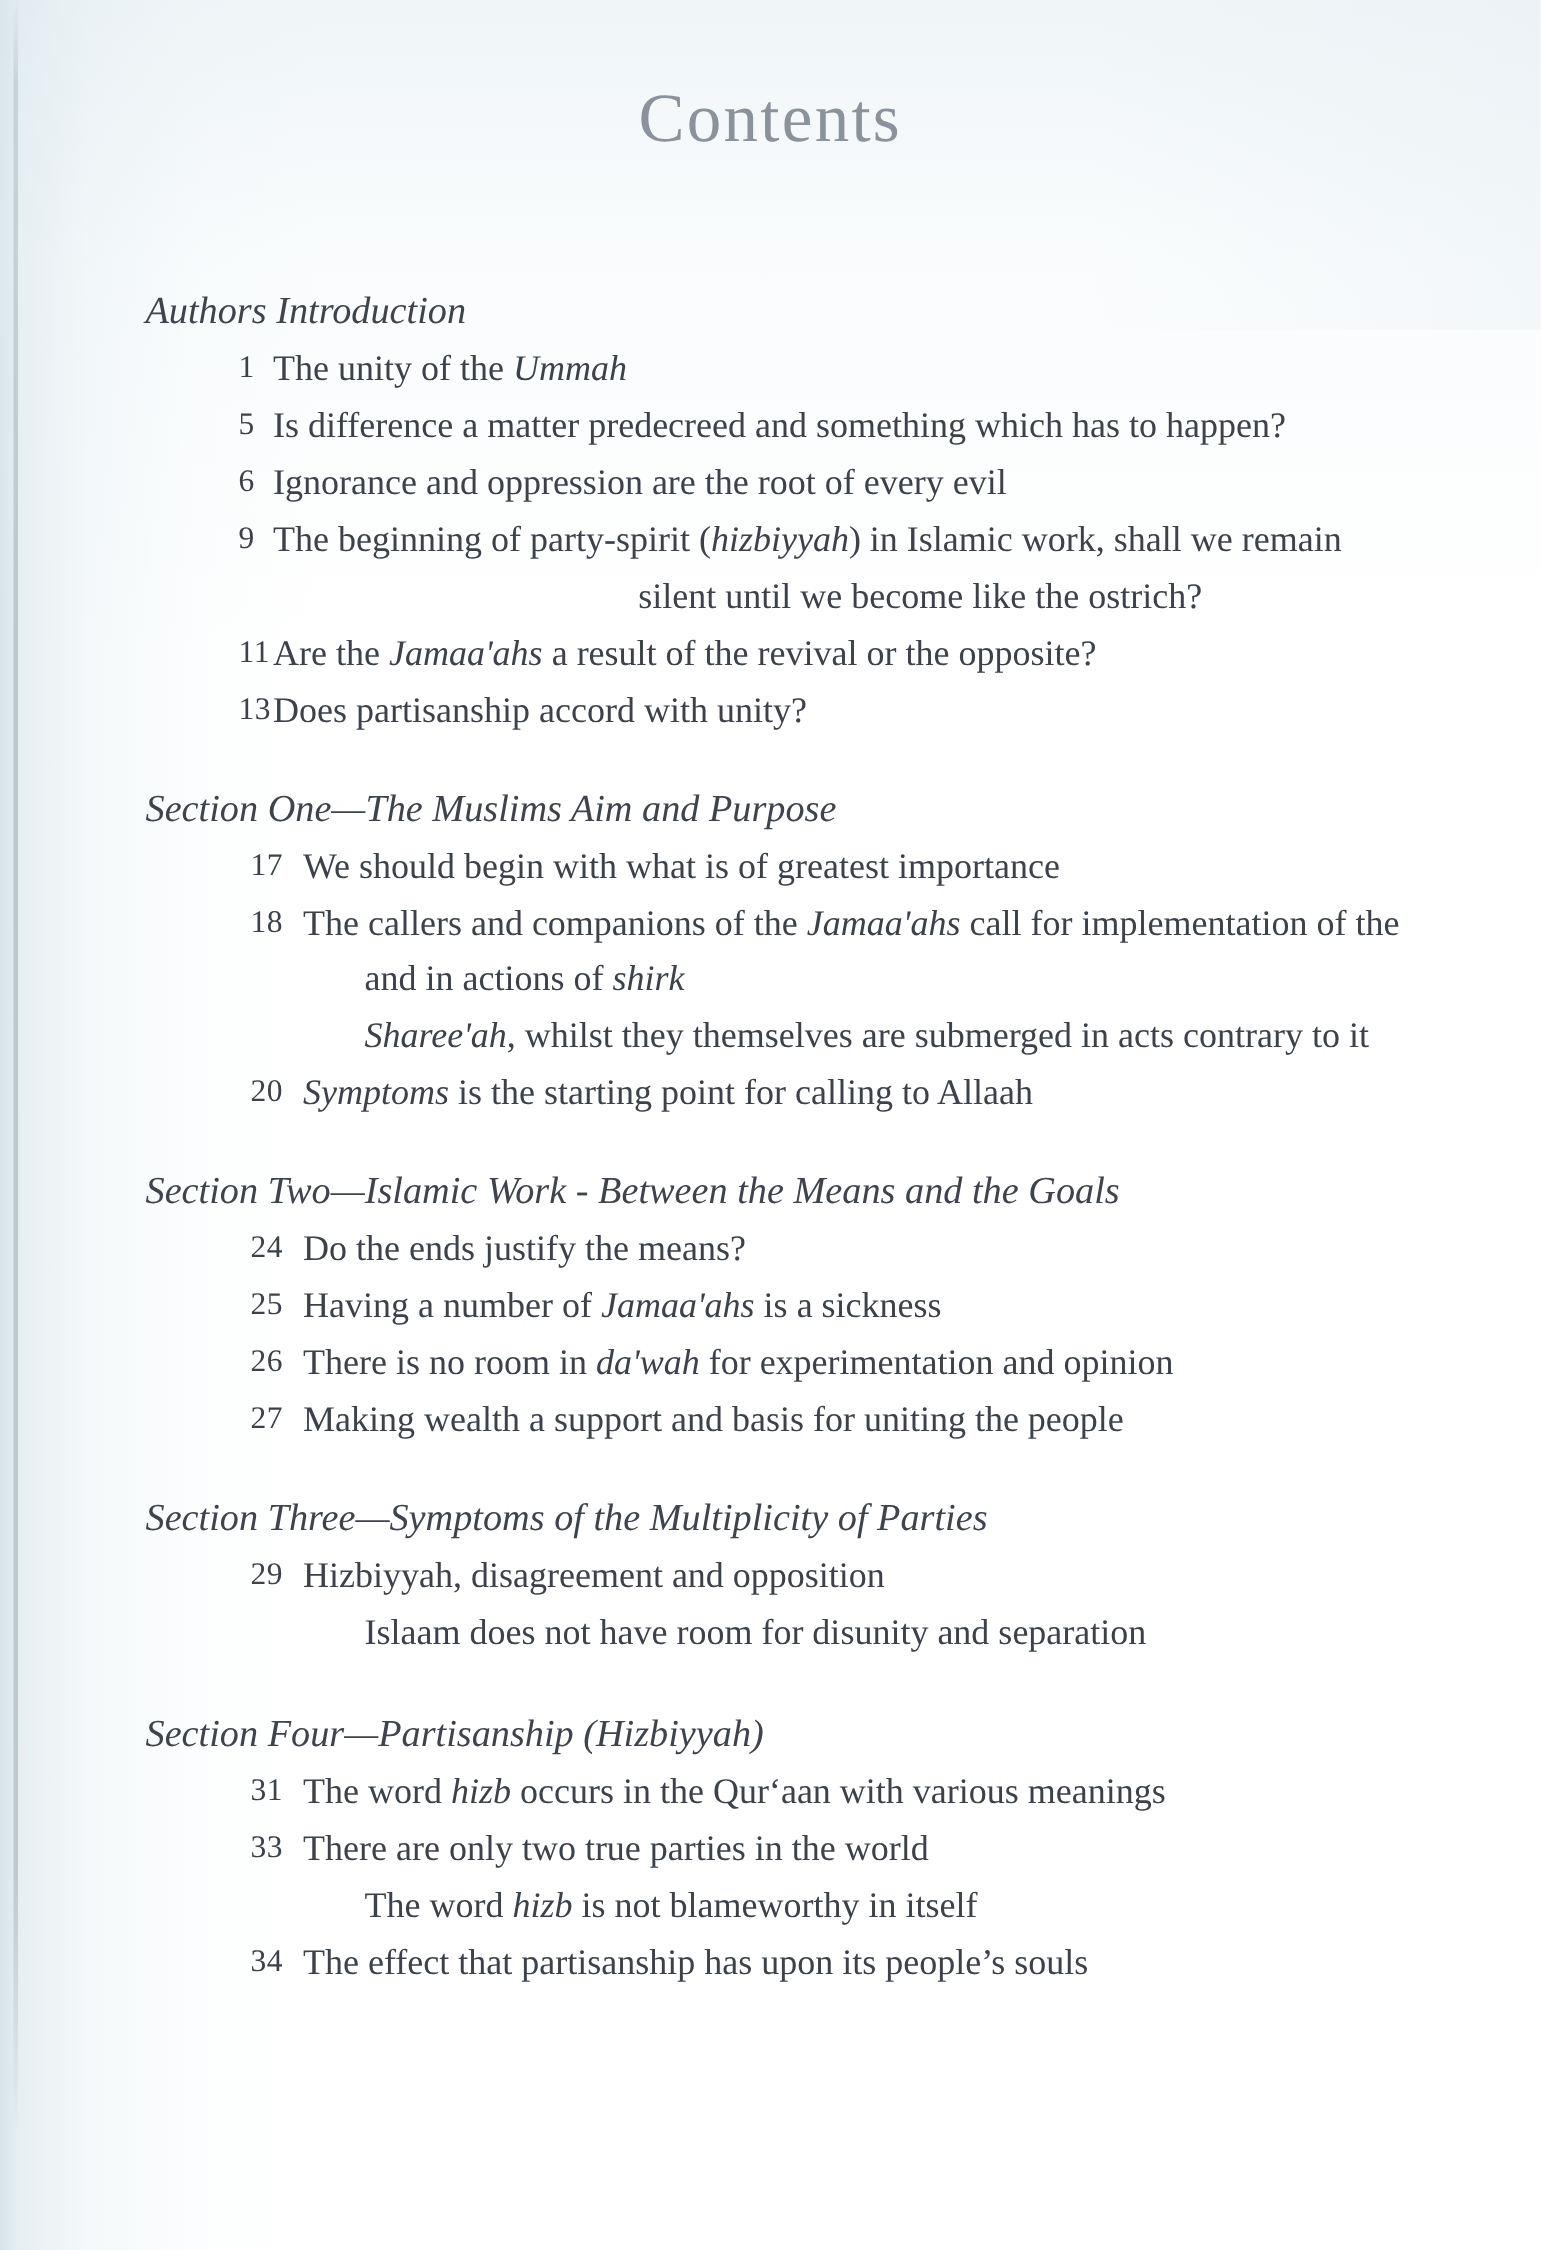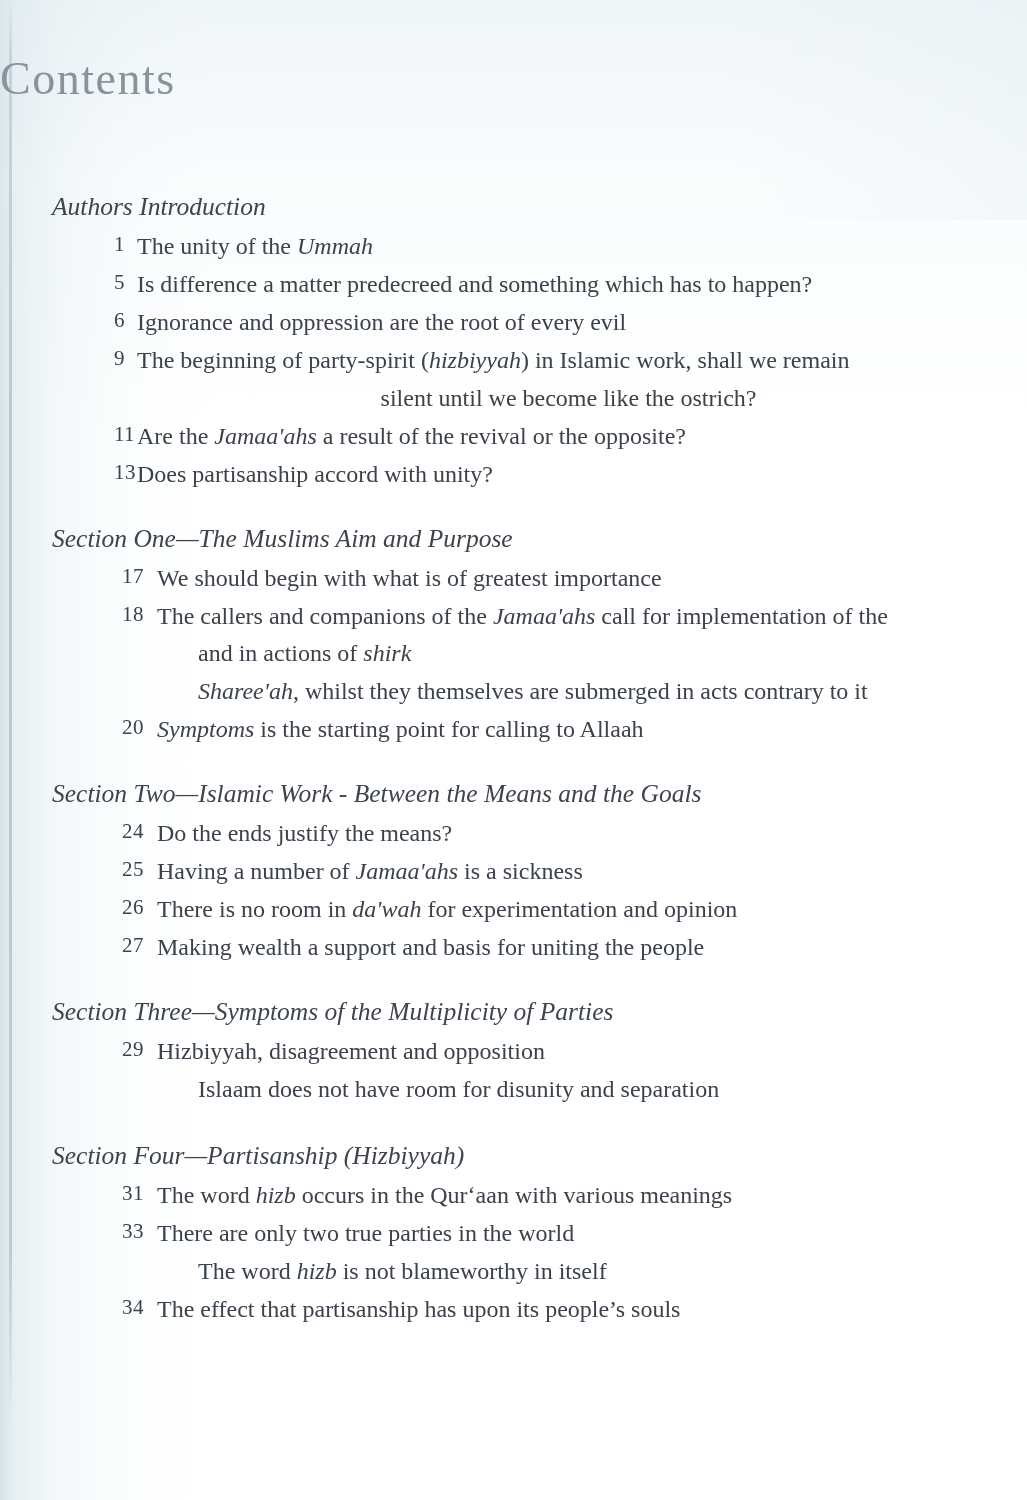--- a/index.html
+++ b/index.html
@@ -66,34 +66,35 @@
     height: 1500px;
     z-index: 2;
   }
 
   
   .contents-title {
     position: absolute;
     left: 0;
     top: 52px;
     width: 1027px;
-    text-align: left;
+    text-align: center;
     font-size: 46px;
     letter-spacing: 1.5px;
     color: #8a939c;
     font-weight: normal;
     margin: 0;
   }
 
   
   .toc {
     position: absolute;
     left: 0;
     top: 190px;
     width: 980px;
+    padding-left: 45px;
   }
 
   .toc-section {
     margin-bottom: 30px;
   }
 
   .section-heading {
     font-style: italic;
     font-size: 25.5px;
     color: #3d444d;

